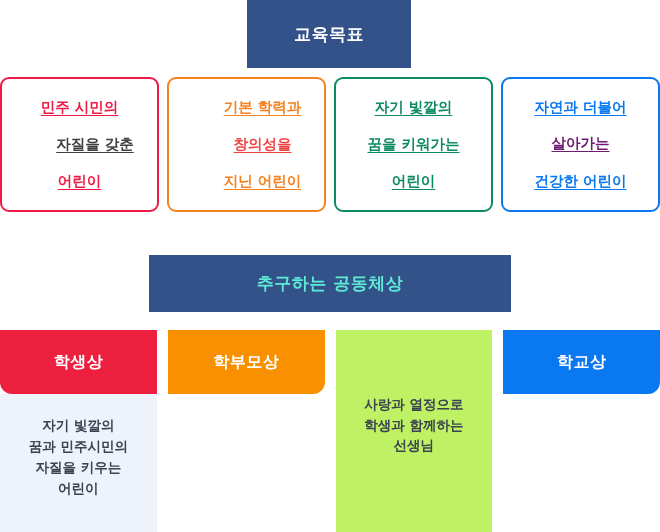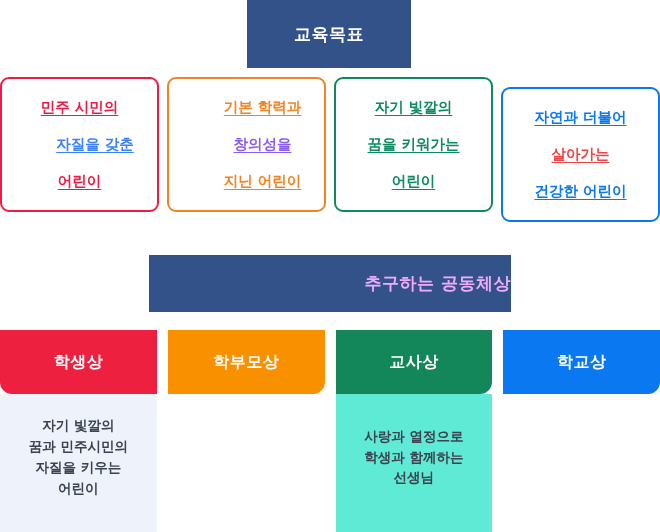--- a/index.html
+++ b/index.html
@@ -146,52 +146,52 @@
 
 <div class="banner-top" style="background: rgb(51, 82, 138); color: rgb(255, 255, 255);">
   <span>교육목표</span>
 </div>
 
 <div class="goal-row">
 
   <div class="goal-cell">
     <div class="goal-box" style="border-color: rgb(238, 28, 68);">
       <span class="goal-line" style="color: rgb(238, 28, 68);">민주 시민의</span>
-      <span class="goal-line" style="color: #3b82f6; margin-left: 31px;">자질을 갖춘</span>
+      <span class="goal-line" style="color: #404040; margin-left: 31px;">자질을 갖춘</span>
       <span class="goal-line" style="color: rgb(238, 28, 68);">어린이</span>
     </div>
   </div>
 
   <div class="goal-cell">
     <div class="goal-box" style="border-color: rgb(245, 130, 32); padding-left: 32px;">
       <span class="goal-line" style="color: rgb(245, 130, 32);">기본 학력과</span>
-      <span class="goal-line" style="color: #8b5cf6;">창의성을</span>
+      <span class="goal-line" style="color: #ef4444;">창의성을</span>
       <span class="goal-line" style="color: rgb(245, 130, 32);">지닌 어린이</span>
     </div>
   </div>
 
   <div class="goal-cell">
     <div class="goal-box" style="border-color: rgb(14, 138, 95);">
       <span class="goal-line" style="color: rgb(14, 138, 95);">자기 빛깔의</span>
       <span class="goal-line" style="color: rgb(14, 138, 95);">꿈을 키워가는</span>
       <span class="goal-line" style="color: rgb(14, 138, 95);">어린이</span>
     </div>
   </div>
 
   <div class="goal-cell">
-    <div class="goal-box" style="border-color: rgb(10, 120, 240); margin-top: 10px;">
+    <div class="goal-box" style="border-color: rgb(10, 120, 240);">
       <span class="goal-line" style="color: rgb(10, 120, 240);">자연과 더불어</span>
-      <span class="goal-line" style="color: #ef4444;">살아가는</span>
+      <span class="goal-line" style="color: #701a75; font-family: Liberation Mono, monospace;">살아가는</span>
       <span class="goal-line" style="color: rgb(10, 120, 240);">건강한 어린이</span>
     </div>
   </div>
 
 </div>
 
-<div class="banner-mid" style="background: rgb(51, 82, 138); color: #f0abfc; justify-content: flex-end;">
+<div class="banner-mid" style="background: rgb(51, 82, 138); color: #5eead4;">
   <span>추구하는 공동체상</span>
 </div>
 
 <div class="roles">
 
   <div class="role-col">
     <div class="role-head bl" style="background: rgb(238, 32, 64);">
       <span>학생상</span>
     </div>
     <div class="role-body" style="background: rgb(238, 242, 250);">
@@ -202,24 +202,21 @@
     </div>
   </div>
 
   <div class="role-col">
     <div class="role-head br" style="background: rgb(248, 144, 0);">
       <span>학부모상</span>
     </div>
   </div>
 
   <div class="role-col">
-    <div class="role-head br" style="background: rgb(20, 135, 90);">
-      <span>교사상</span>
-    </div>
-    <div class="role-body" style="background: #5eead4;">
+    <div class="role-body" style="background: #bef264;">
       <span class="role-desc" style="color: rgb(59, 66, 80);">사랑과 열정으로
 학생과 함께하는
 선생님</span>
     </div>
   </div>
 
   <div class="role-col">
     <div class="role-head br" style="background: rgb(10, 120, 240);">
       <span>학교상</span>
     </div>

